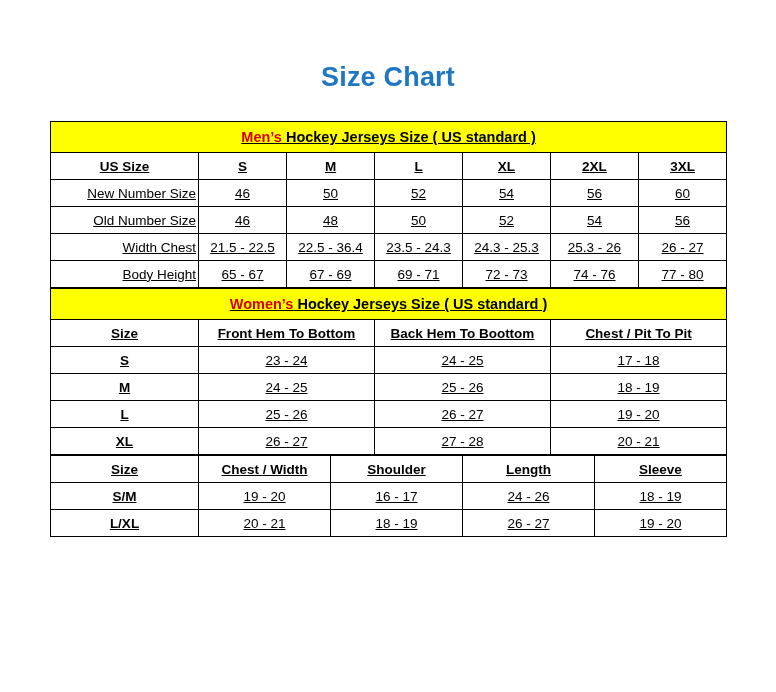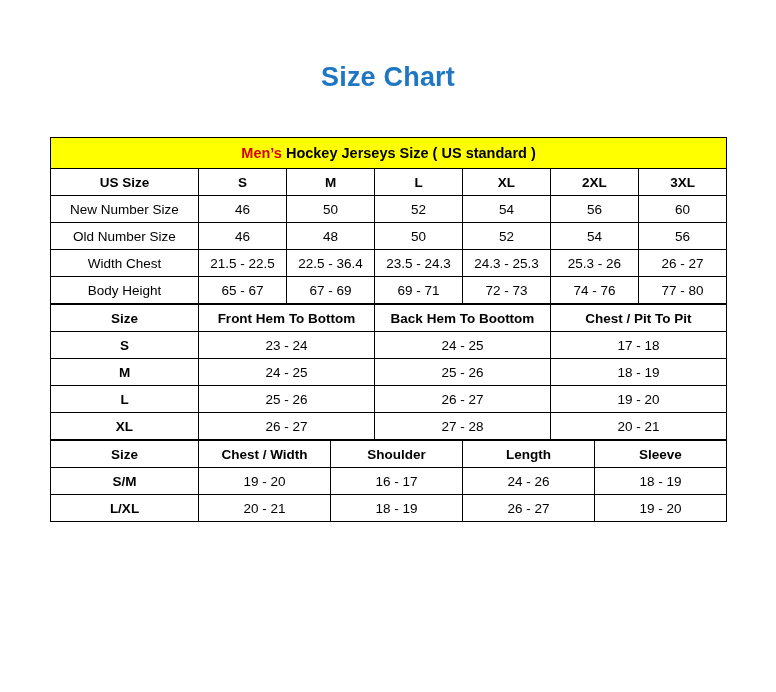--- a/index.html
+++ b/index.html
@@ -24,21 +24,22 @@
     text-align: center;
     color: #1f77c4;
     font-size: 27px;
     font-weight: bold;
     padding-top: 62px;
     padding-bottom: 0;
     letter-spacing: 0.2px;
   }
   .tables-wrap {
     width: 676px;
-    margin: 44px auto 0 auto;
+    margin: 28px auto 0 auto;
+    text-decoration: underline;
   }
   table {
     border-collapse: collapse;
     width: 100%;
     table-layout: fixed;
   }
   td, th {
     border: 1px solid #000000;
     font-size: 13.5px;
     text-align: center;
@@ -55,20 +56,21 @@
   }
   .section-head .accent {
     color: #d40000;
   }
   .row-head td {
     font-weight: bold;
     text-align: center;
   }
   .rowlabel {
     font-weight: normal;
+    text-align: right;
   }
   .row-bold-first td:first-child {
     font-weight: bold;
   }
   
   .men col.c0 { width: 148px; }
   .men col.c1 { width: 88px; }
   .men col.c2 { width: 88px; }
   .men col.c3 { width: 88px; }
   .men col.c4 { width: 88px; }
@@ -158,20 +160,23 @@
     </table>
 
     <table class="women">
       <colgroup>
         <col class="w0">
           <col class="w1">
           <col class="w2">
           <col class="w3">
       </colgroup>
       <tbody>
+        <tr class="section-head">
+          <td colspan="4"><span class="accent">Women’s</span><span> Hockey Jerseys Size ( US standard )</span></td>
+        </tr>
         <tr class="row-head">
           <td>Size</td>
           <td>Front Hem To Bottom</td>
           <td>Back Hem To Boottom</td>
           <td>Chest / Pit To Pit</td>
         </tr>
         <tr class="row-bold-first">
           <td>S</td>
           <td>23 - 24</td>
           <td>24 - 25</td>

